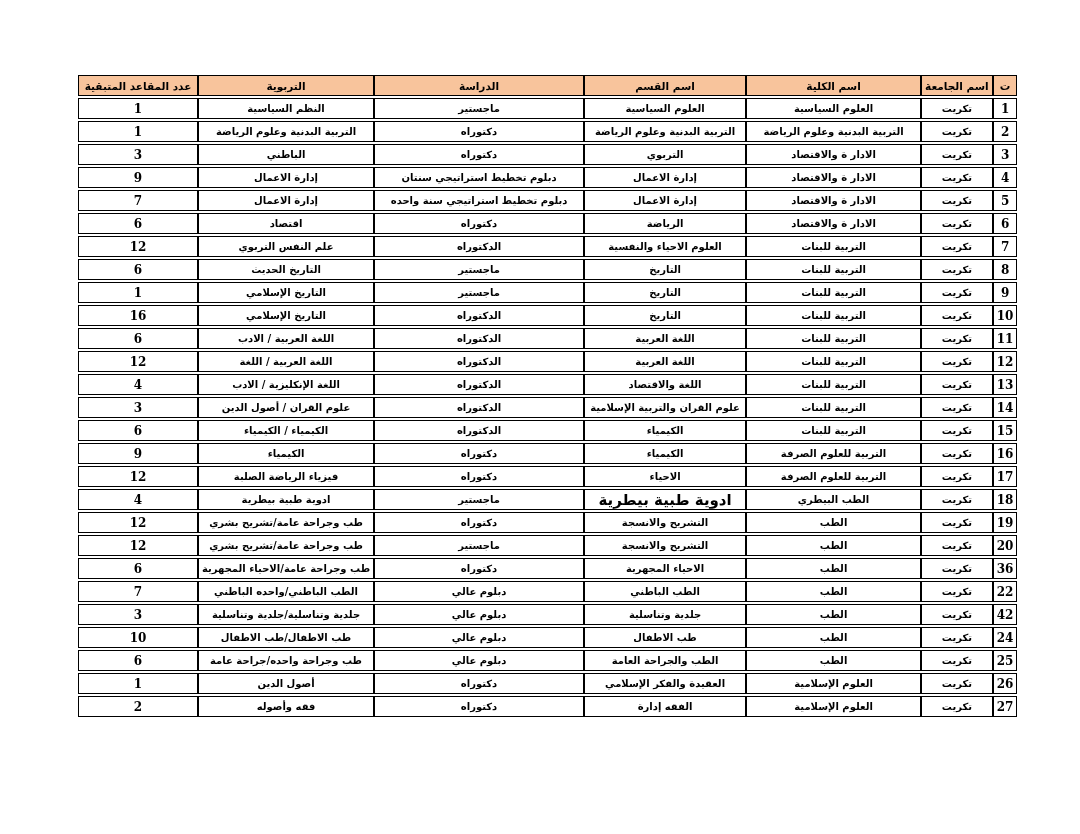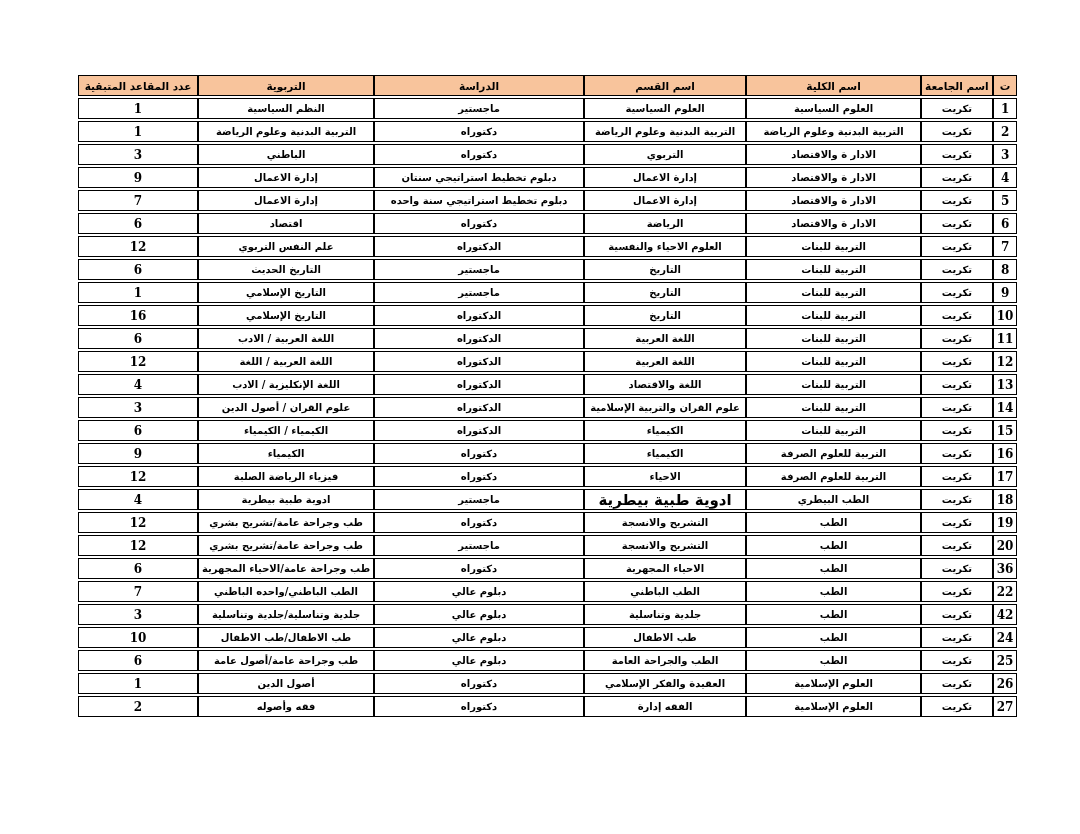--- a/index.html
+++ b/index.html
@@ -298,21 +298,21 @@
     <td>دبلوم عالي</td>
     <td>طب الاطفال/طب الاطفال</td>
     <td class="num">10</td>
   </tr>
         <tr>
     <td class="num">25</td>
     <td>تكريت</td>
     <td>الطب</td>
     <td>الطب والجراحة العامة</td>
     <td>دبلوم عالي</td>
-    <td>طب وجراحة عامة/أصول عامة</td>
+    <td>طب وجراحة واحده/جراحة عامة</td>
     <td class="num">6</td>
   </tr>
         <tr>
     <td class="num">26</td>
     <td>تكريت</td>
     <td>العلوم الإسلامية</td>
     <td>العقيدة والفكر الإسلامي</td>
     <td>دكتوراه</td>
     <td>أصول الدين</td>
     <td class="num">1</td>

